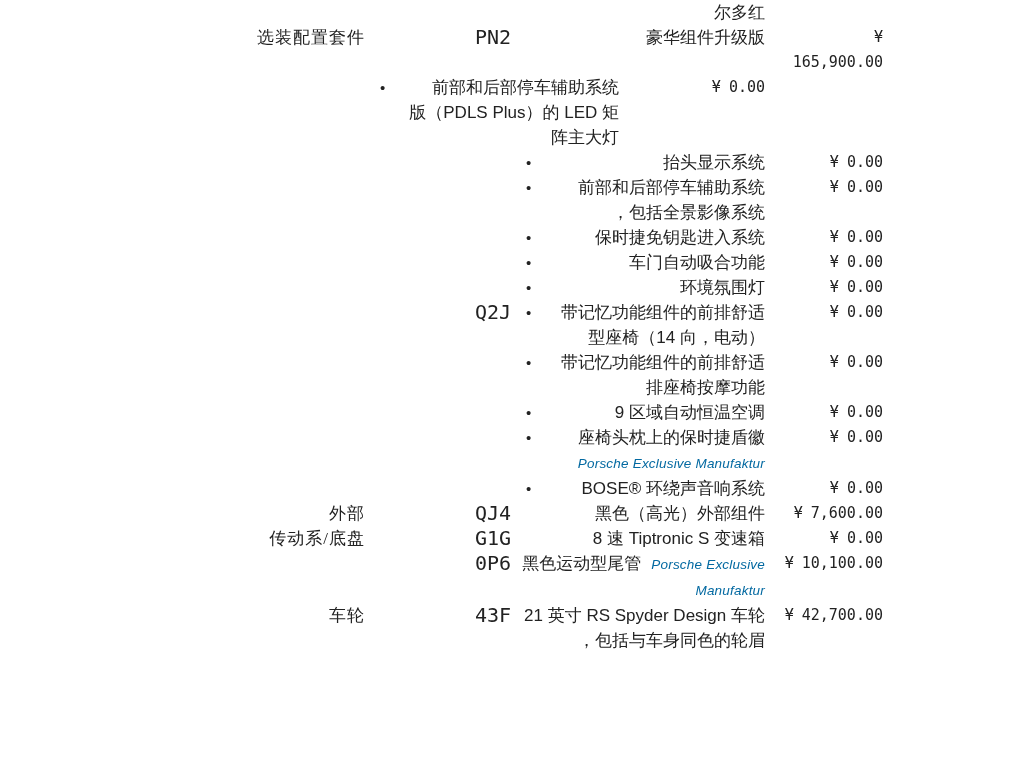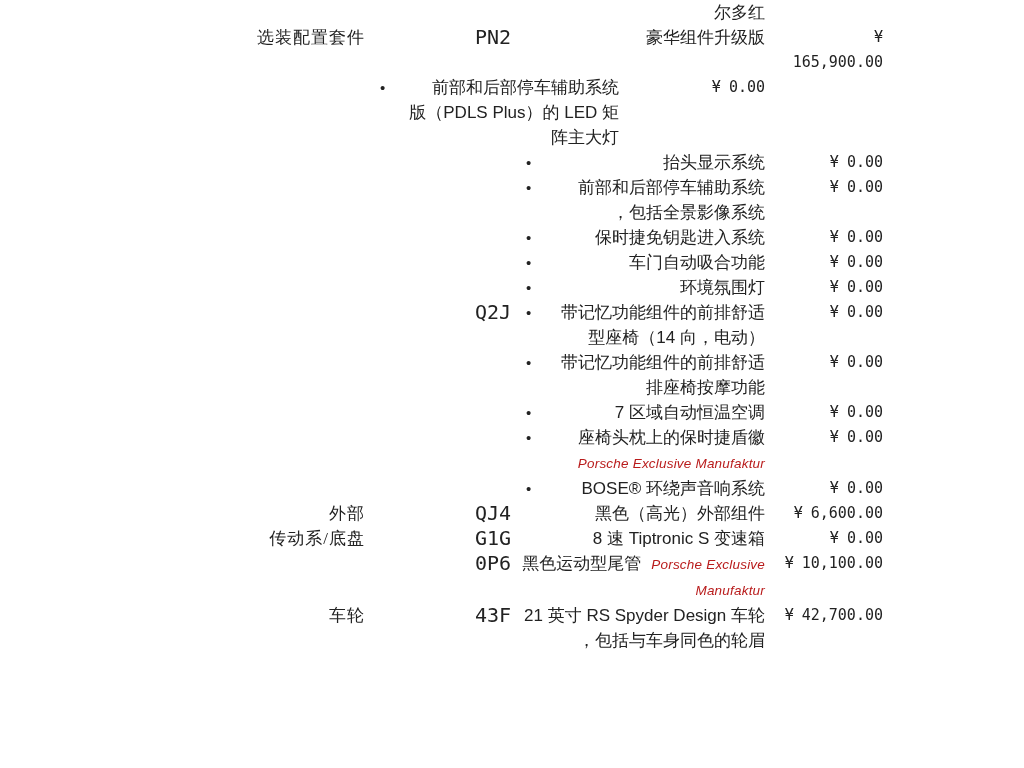--- a/index.html
+++ b/index.html
@@ -29,21 +29,21 @@
   .desc { width:254px; }
   .line { white-space:nowrap; }
   .line.wrap { white-space:normal; }
   .line.indent { padding-left:29px; position:relative; }
   .bullet {
     position:absolute;
     left:15px; top:0;
     font-size:15px;
   }
   .note {
-    color:#b91c1c;
+    color:#0369a1;
     font-style:italic;
     font-size:13.5px;
     font-family:"Liberation Sans",sans-serif;
     letter-spacing:0.2px;
   }
   .note.inline { margin-left:10px; }
   .price-col { position:relative; }
   .price {
     width:102px;
     margin-left:auto;
@@ -187,21 +187,21 @@
       <div class="price">
         <span class="currency">¥</span>
         <span class="amount">0.00</span>
       </div>
     </div>
   </div>
     <div class="row">
     <div class="cell category"></div>
     <div class="cell code"></div>
     <div class="cell desc">
-        <div class="line indent"><span class="bullet">•</span><span>7 区域自动恒温空调</span></div>
+        <div class="line indent"><span class="bullet">•</span><span>9 区域自动恒温空调</span></div>
       </div>
     <div class="cell price-col">
       <div class="price">
         <span class="currency">¥</span>
         <span class="amount">0.00</span>
       </div>
     </div>
   </div>
     <div class="row">
     <div class="cell category"></div>
@@ -232,21 +232,21 @@
   </div>
     <div class="row">
     <div class="cell category">外部</div>
     <div class="cell code">QJ4</div>
     <div class="cell desc">
         <div class="line"><span>黑色（高光）外部组件</span></div>
       </div>
     <div class="cell price-col">
       <div class="price">
         <span class="currency">¥</span>
-        <span class="amount">6,600.00</span>
+        <span class="amount">7,600.00</span>
       </div>
     </div>
   </div>
     <div class="row">
     <div class="cell category">传动系/底盘</div>
     <div class="cell code">G1G</div>
     <div class="cell desc">
         <div class="line"><span>8 速 Tiptronic S 变速箱</span></div>
       </div>
     <div class="cell price-col">

